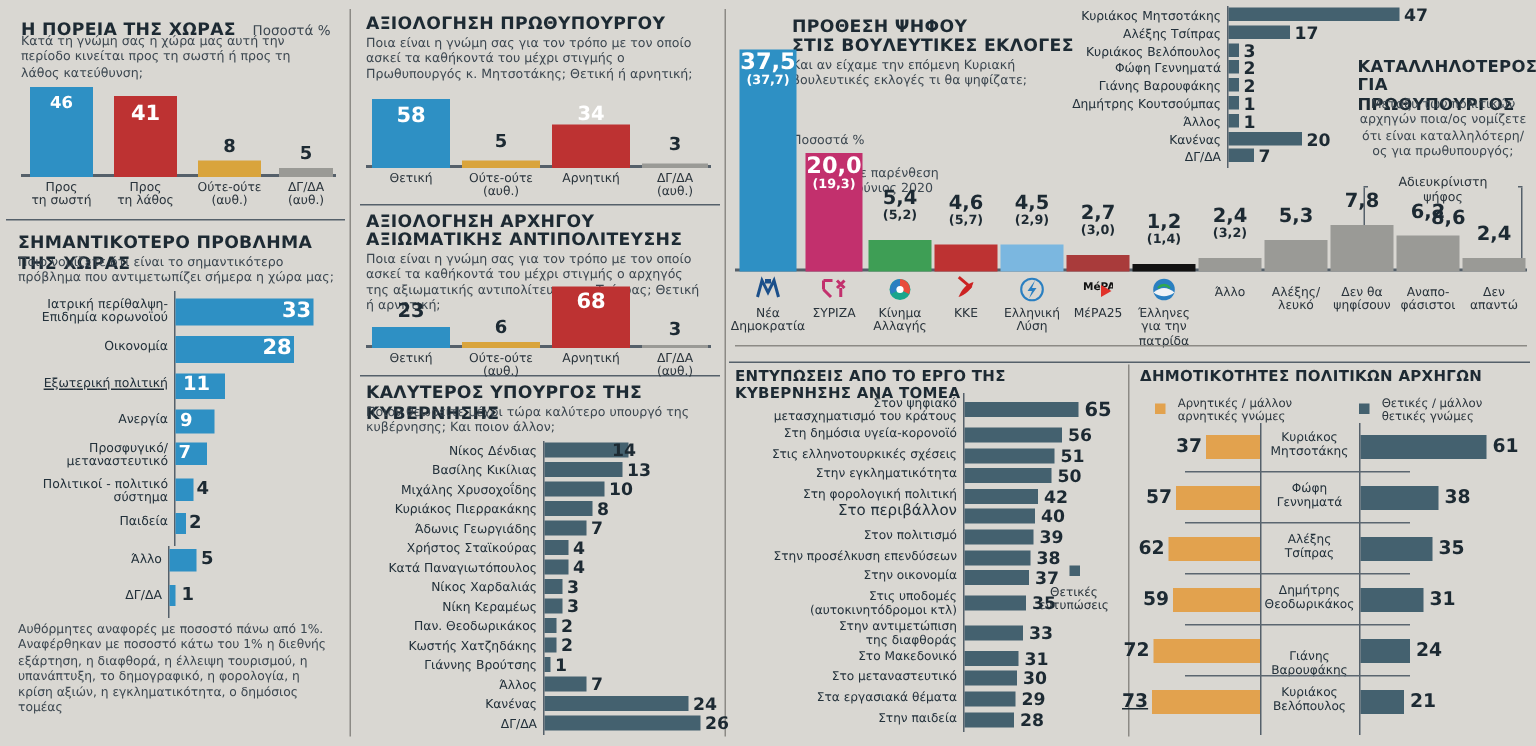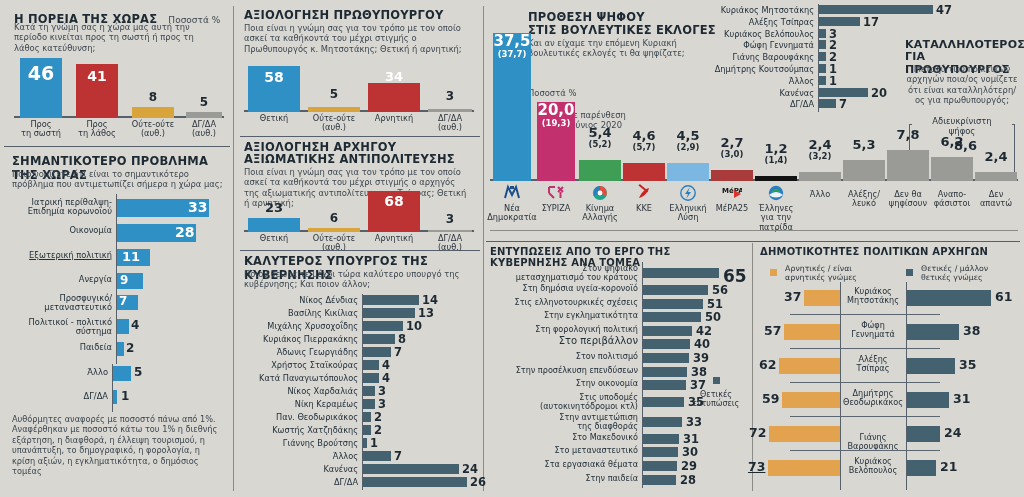--- a/index.html
+++ b/index.html
@@ -66,21 +66,21 @@
     <div style="position:absolute;left:6px;top:2px;">
       <span class="title">Η ΠΟΡΕΙΑ ΤΗΣ ΧΩΡΑΣ</span>
       <span style="font-size:9px;color:#3c4750;margin-left:6px;">Ποσοστά %</span>
     </div>
     <div class="subtitle" style="position:absolute;left:6px;top:16px;width:200px;">Κατά τη γνώμη σας η χώρα μας αυτή την περίοδο κινείται προς τη σωστή ή προς τη λάθος κατεύθυνση;</div>
 
     <div class="vchart" style="position:absolute;left:6px;top:50px;width:210px;height:62px;">
       <div class="vbaseline" style="bottom:0;"></div>
 
       <div class="vbar" style="left:6px;width:42px;height:60px;background:#2e90c4;"></div>
-      <div class="vval" style="left:6px;width:42px;top:6px;font-size:19px;color:#ffffff;">46</div>
+      <div class="vval" style="left:6px;width:42px;top:6px;font-size:11px;color:#ffffff;">46</div>
 
       <div class="vbar" style="left:62px;width:42px;height:54px;background:#bd3232;"></div>
       <div class="vval" style="left:62px;width:42px;top:12px;font-size:14px;color:#ffffff;">41</div>
 
       <div class="vbar" style="left:118px;width:42px;height:11px;background:#d9a43c;"></div>
       <div class="vval" style="left:118px;width:42px;top:34px;font-size:12px;color:#1d2a33;">8</div>
 
       <div class="vbar" style="left:172px;width:36px;height:6px;background:#9a9a96;"></div>
       <div class="vval" style="left:170px;width:40px;top:39px;font-size:12px;color:#1d2a33;">5</div>
     </div>
@@ -268,21 +268,21 @@
     </div>
   </div>
 
   <div class="panel" style="left:240px;top:254px;width:240px;height:240px;">
     <div class="title" style="position:absolute;left:4px;top:0px;">ΚΑΛΥΤΕΡΟΣ ΥΠΟΥΡΓΟΣ ΤΗΣ ΚΥΒΕΡΝΗΣΗΣ</div>
     <div class="subtitle" style="position:absolute;left:4px;top:15px;width:224px;">Ποιον θεωρείτε μέχρι τώρα καλύτερο υπουργό της κυβέρνησης; Και ποιον άλλον;</div>
     <div style="position:absolute;left:4px;top:40px;width:232px;height:196px;" id="best-minister-chart">
       <div class="axisline" style="left:118px;top:0;height:196px;"></div>
     <div class="hlab" style="left: 0px; top: 2px; width: 114px; font-size: 8.2px;">Νίκος Δένδιας</div>
         <div class="hbar" style="left: 119px; top: 1px; width: 56px; height: 10px; background: rgb(68, 97, 111);"></div>
-        <div class="hval" style="left: 178px; top: -1px; font-size: 11.5px; color: rgb(29, 42, 51);">14</div>
+        <div class="hval" style="left: 164px; top: -1px; font-size: 11.5px; color: rgb(29, 42, 51);">14</div>
         <div class="hlab" style="left: 0px; top: 15px; width: 114px; font-size: 8.2px;">Βασίλης Κικίλιας</div>
         <div class="hbar" style="left: 119px; top: 14px; width: 52px; height: 10px; background: rgb(68, 97, 111);"></div>
         <div class="hval" style="left: 174px; top: 12px; font-size: 11.5px; color: rgb(29, 42, 51);">13</div>
         <div class="hlab" style="left: 0px; top: 28px; width: 114px; font-size: 8.2px;">Μιχάλης Χρυσοχοΐδης</div>
         <div class="hbar" style="left: 119px; top: 27px; width: 40px; height: 10px; background: rgb(68, 97, 111);"></div>
         <div class="hval" style="left: 162px; top: 25px; font-size: 11.5px; color: rgb(29, 42, 51);">10</div>
         <div class="hlab" style="left: 0px; top: 41px; width: 114px; font-size: 8.2px;">Κυριάκος Πιερρακάκης</div>
         <div class="hbar" style="left: 119px; top: 40px; width: 32px; height: 10px; background: rgb(68, 97, 111);"></div>
         <div class="hval" style="left: 154px; top: 38px; font-size: 11.5px; color: rgb(29, 42, 51);">8</div>
         <div class="hlab" style="left: 0px; top: 54px; width: 114px; font-size: 8.2px;">Άδωνις Γεωργιάδης</div>
@@ -502,21 +502,21 @@
           <div>εντυπώσεις</div>
       </div>
     </div>
     <div style="position:absolute;left:2px;top:18px;width:250px;height:226px;" id="gov-sectors-chart">
       <div class="axisline" style="left:152px;top:0;height:226px;"></div>
     <div class="hlab" style="left: 0px; top: 2px; width: 148px; font-size: 8.1px;">
           <div>Στον ψηφιακό</div>
           <div>μετασχηματισμό του κράτους</div>
         </div>
         <div class="hbar" style="left: 153px; top: 6px; width: 76px; height: 10px; background: rgb(68, 97, 111);"></div>
-        <div class="hval" style="left: 233px; top: 4px; font-size: 17px; color: rgb(29, 42, 51);">65</div>
+        <div class="hval" style="left: 233px; top: 4px; font-size: 13px; color: rgb(29, 42, 51);">65</div>
         <div class="hlab" style="left: 0px; top: 22px; width: 148px; font-size: 8.1px;">
           <div>Στη δημόσια υγεία-κορονοϊό</div>
         </div>
         <div class="hbar" style="left: 153px; top: 23px; width: 65px; height: 10px; background: rgb(68, 97, 111);"></div>
         <div class="hval" style="left: 222px; top: 21px; font-size: 11.5px; color: rgb(29, 42, 51);">56</div>
         <div class="hlab" style="left: 0px; top: 35.6px; width: 148px; font-size: 8.1px;">
           <div>Στις ελληνοτουρκικές σχέσεις</div>
         </div>
         <div class="hbar" style="left: 153px; top: 36.6px; width: 60px; height: 10px; background: rgb(68, 97, 111);"></div>
         <div class="hval" style="left: 217px; top: 34.6px; font-size: 11.5px; color: rgb(29, 42, 51);">51</div>
@@ -583,21 +583,21 @@
         <div class="hbar" style="left: 153px; top: 212.6px; width: 33px; height: 10px; background: rgb(68, 97, 111);"></div>
         <div class="hval" style="left: 190px; top: 210.6px; font-size: 11.5px; color: rgb(29, 42, 51);">28</div>
       </div>
   </div>
 
   <div class="panel" style="left:758px;top:244px;width:264px;height:248px;">
     <div class="title sm" style="position:absolute;left:2px;top:2px;font-size:10px;">ΔΗΜΟΤΙΚΟΤΗΤΕΣ ΠΟΛΙΤΙΚΩΝ ΑΡΧΗΓΩΝ</div>
     <div style="position:absolute;left:12px;top:18px;">
       <span class="legend-sq" style="background:#e2a24e;"></span>
       <span style="font-size:7.8px;line-height:9px;color:#2a343c;display:inline-block;vertical-align:middle;margin-left:3px;">
-        <span>Αρνητικές / είναι</span><br><span>αρνητικές γνώμες</span>
+        <span>Αρνητικές / μάλλον</span><br><span>αρνητικές γνώμες</span>
       </span>
     </div>
     <div style="position:absolute;left:148px;top:18px;">
       <span class="legend-sq" style="background:#44616f;"></span>
       <span style="font-size:7.8px;line-height:9px;color:#2a343c;display:inline-block;vertical-align:middle;margin-left:3px;">
         <span>Θετικές / μάλλον</span><br><span>θετικές γνώμες</span>
       </span>
     </div>
     <div style="position:absolute;left:2px;top:38px;width:260px;height:208px;" id="popularity-chart">
       <div class="axisline" style="left:80px;top:0;height:208px;"></div>

